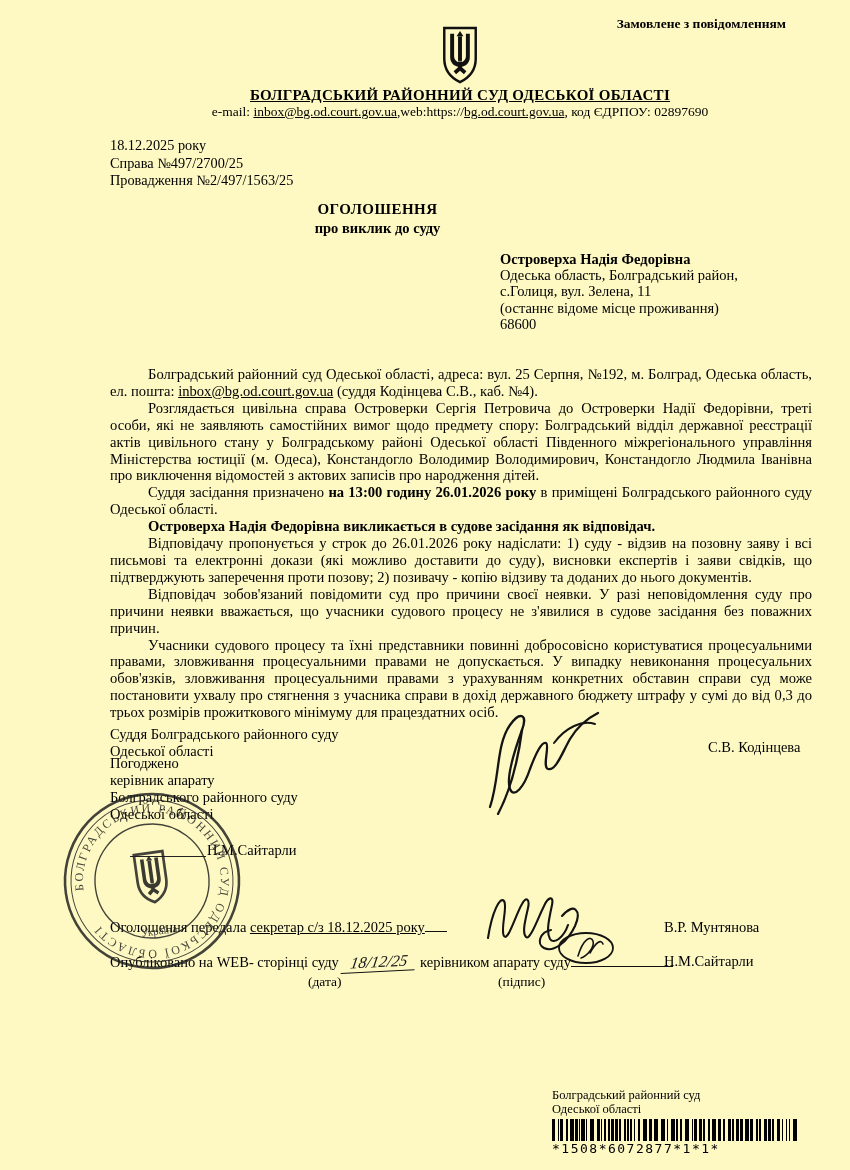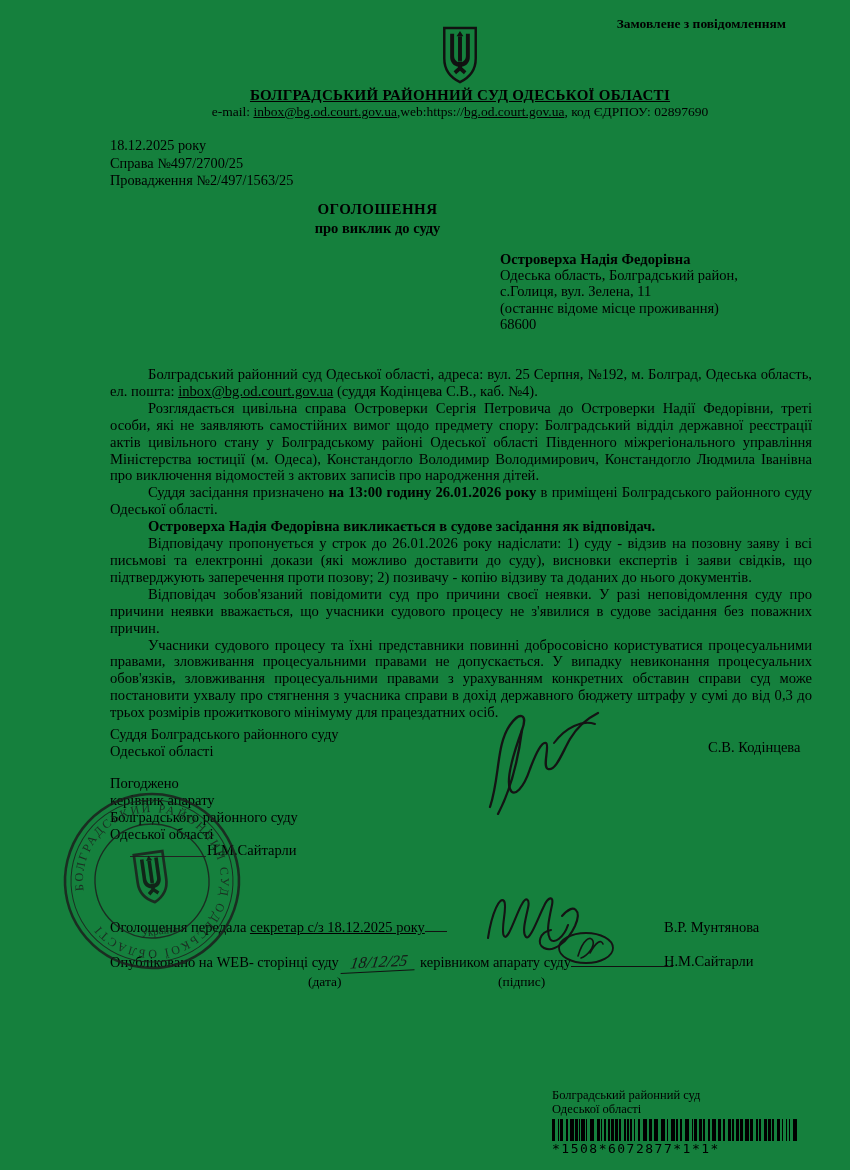--- a/index.html
+++ b/index.html
@@ -1,16 +1,16 @@
 <!DOCTYPE html>
 <html><head>
 <meta charset="utf-8">
 <style>
   html,body{margin:0;padding:0;background:#e8e8e8;}
-  .page{position:relative;width:850px;height:1170px;background:#15803d;margin:0 auto;
+  .page{position:relative;width:850px;height:1170px;background:#fef9c3;margin:0 auto;
         font-family:"Liberation Serif", serif;color:#000;overflow:hidden;}
   .abs{position:absolute;}
   
   .reg-note{top:16px;right:64px;font-weight:bold;font-size:13.5px;}
   .header{left:110px;right:40px;top:26px;text-align:center;}
   .emblem{display:block;margin:0 auto 3px auto;}
   .court-name{font-size:15px;font-weight:bold;text-decoration:underline;letter-spacing:.3px;white-space:nowrap;}
   .court-addr{font-size:13.5px;margin-top:2px;}
   .court-mail{font-size:13.5px;}
   .u{text-decoration:underline;}
@@ -24,21 +24,21 @@
   .addressee{left:500px;top:251px;font-size:14.5px;line-height:16.2px;}
   .addressee .name{font-weight:bold;}
   .addressee .note{}
   
   .body{left:110px;top:366px;width:702px;font-size:14.6px;line-height:16.9px;text-align:justify;}
   .body p{margin:0;text-indent:38px;}
   .b{font-weight:bold;}
   
   .judge{left:110px;top:726px;font-size:14.5px;line-height:17px;}
   .judge-name{left:708px;top:739px;font-size:14.5px;}
-  .agreed{left:110px;top:775px;font-size:14.5px;line-height:17px;}
+  .agreed{left:110px;top:755px;font-size:14.5px;line-height:17px;}
   .chief-name{left:207px;top:842px;font-size:14.5px;}
   .sig-line{left:130px;top:856px;width:76px;border-bottom:1.4px solid #222;height:0;}
   .handed{left:110px;top:918px;font-size:14.5px;}
   .blank{display:inline-block;border-bottom:1.4px solid #111;height:13px;vertical-align:baseline;}
   .secretary-name{left:664px;top:919px;font-size:14.5px;}
   .published{left:110px;top:953px;font-size:14.5px;}
   .hw-date{display:inline-block;width:74px;border-bottom:1.4px solid #111;text-align:center;
            font-style:italic;font-size:16px;transform:rotate(-3deg) skewX(-12deg);color:#161616;}
   .published-name{left:664px;top:953px;font-size:14.5px;}
   .lbl-date{left:308px;top:974px;font-size:13.5px;}

